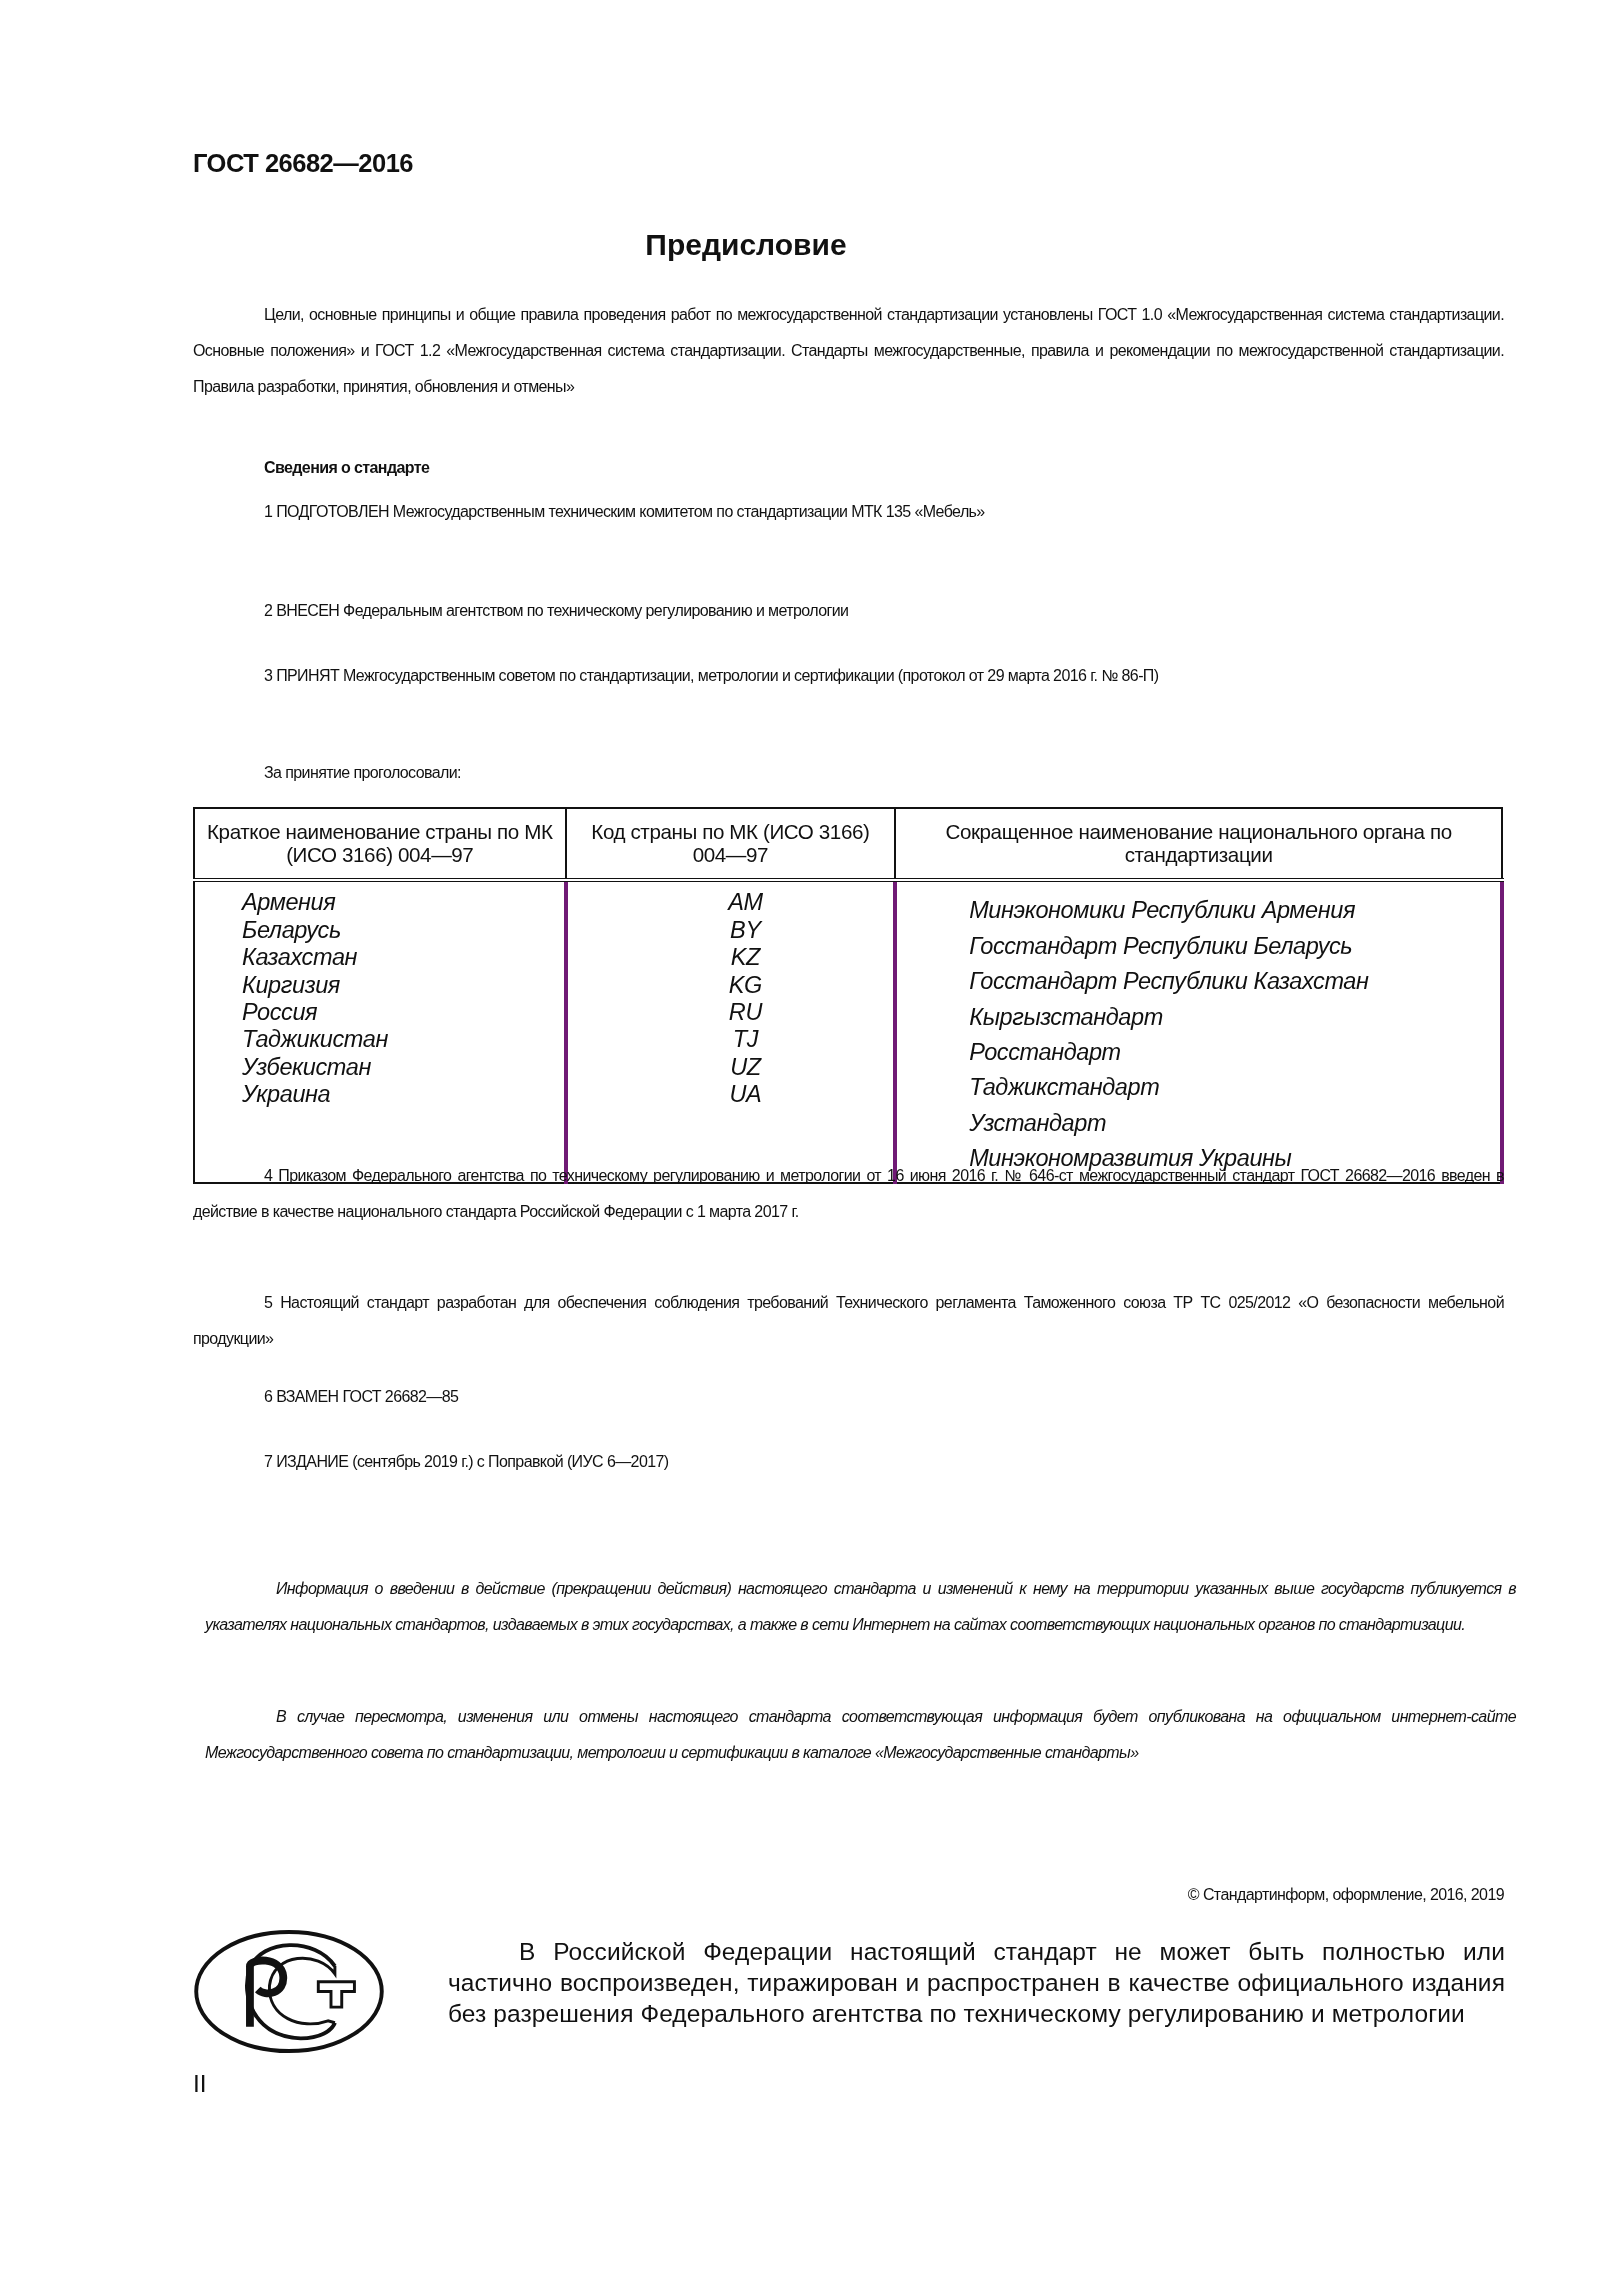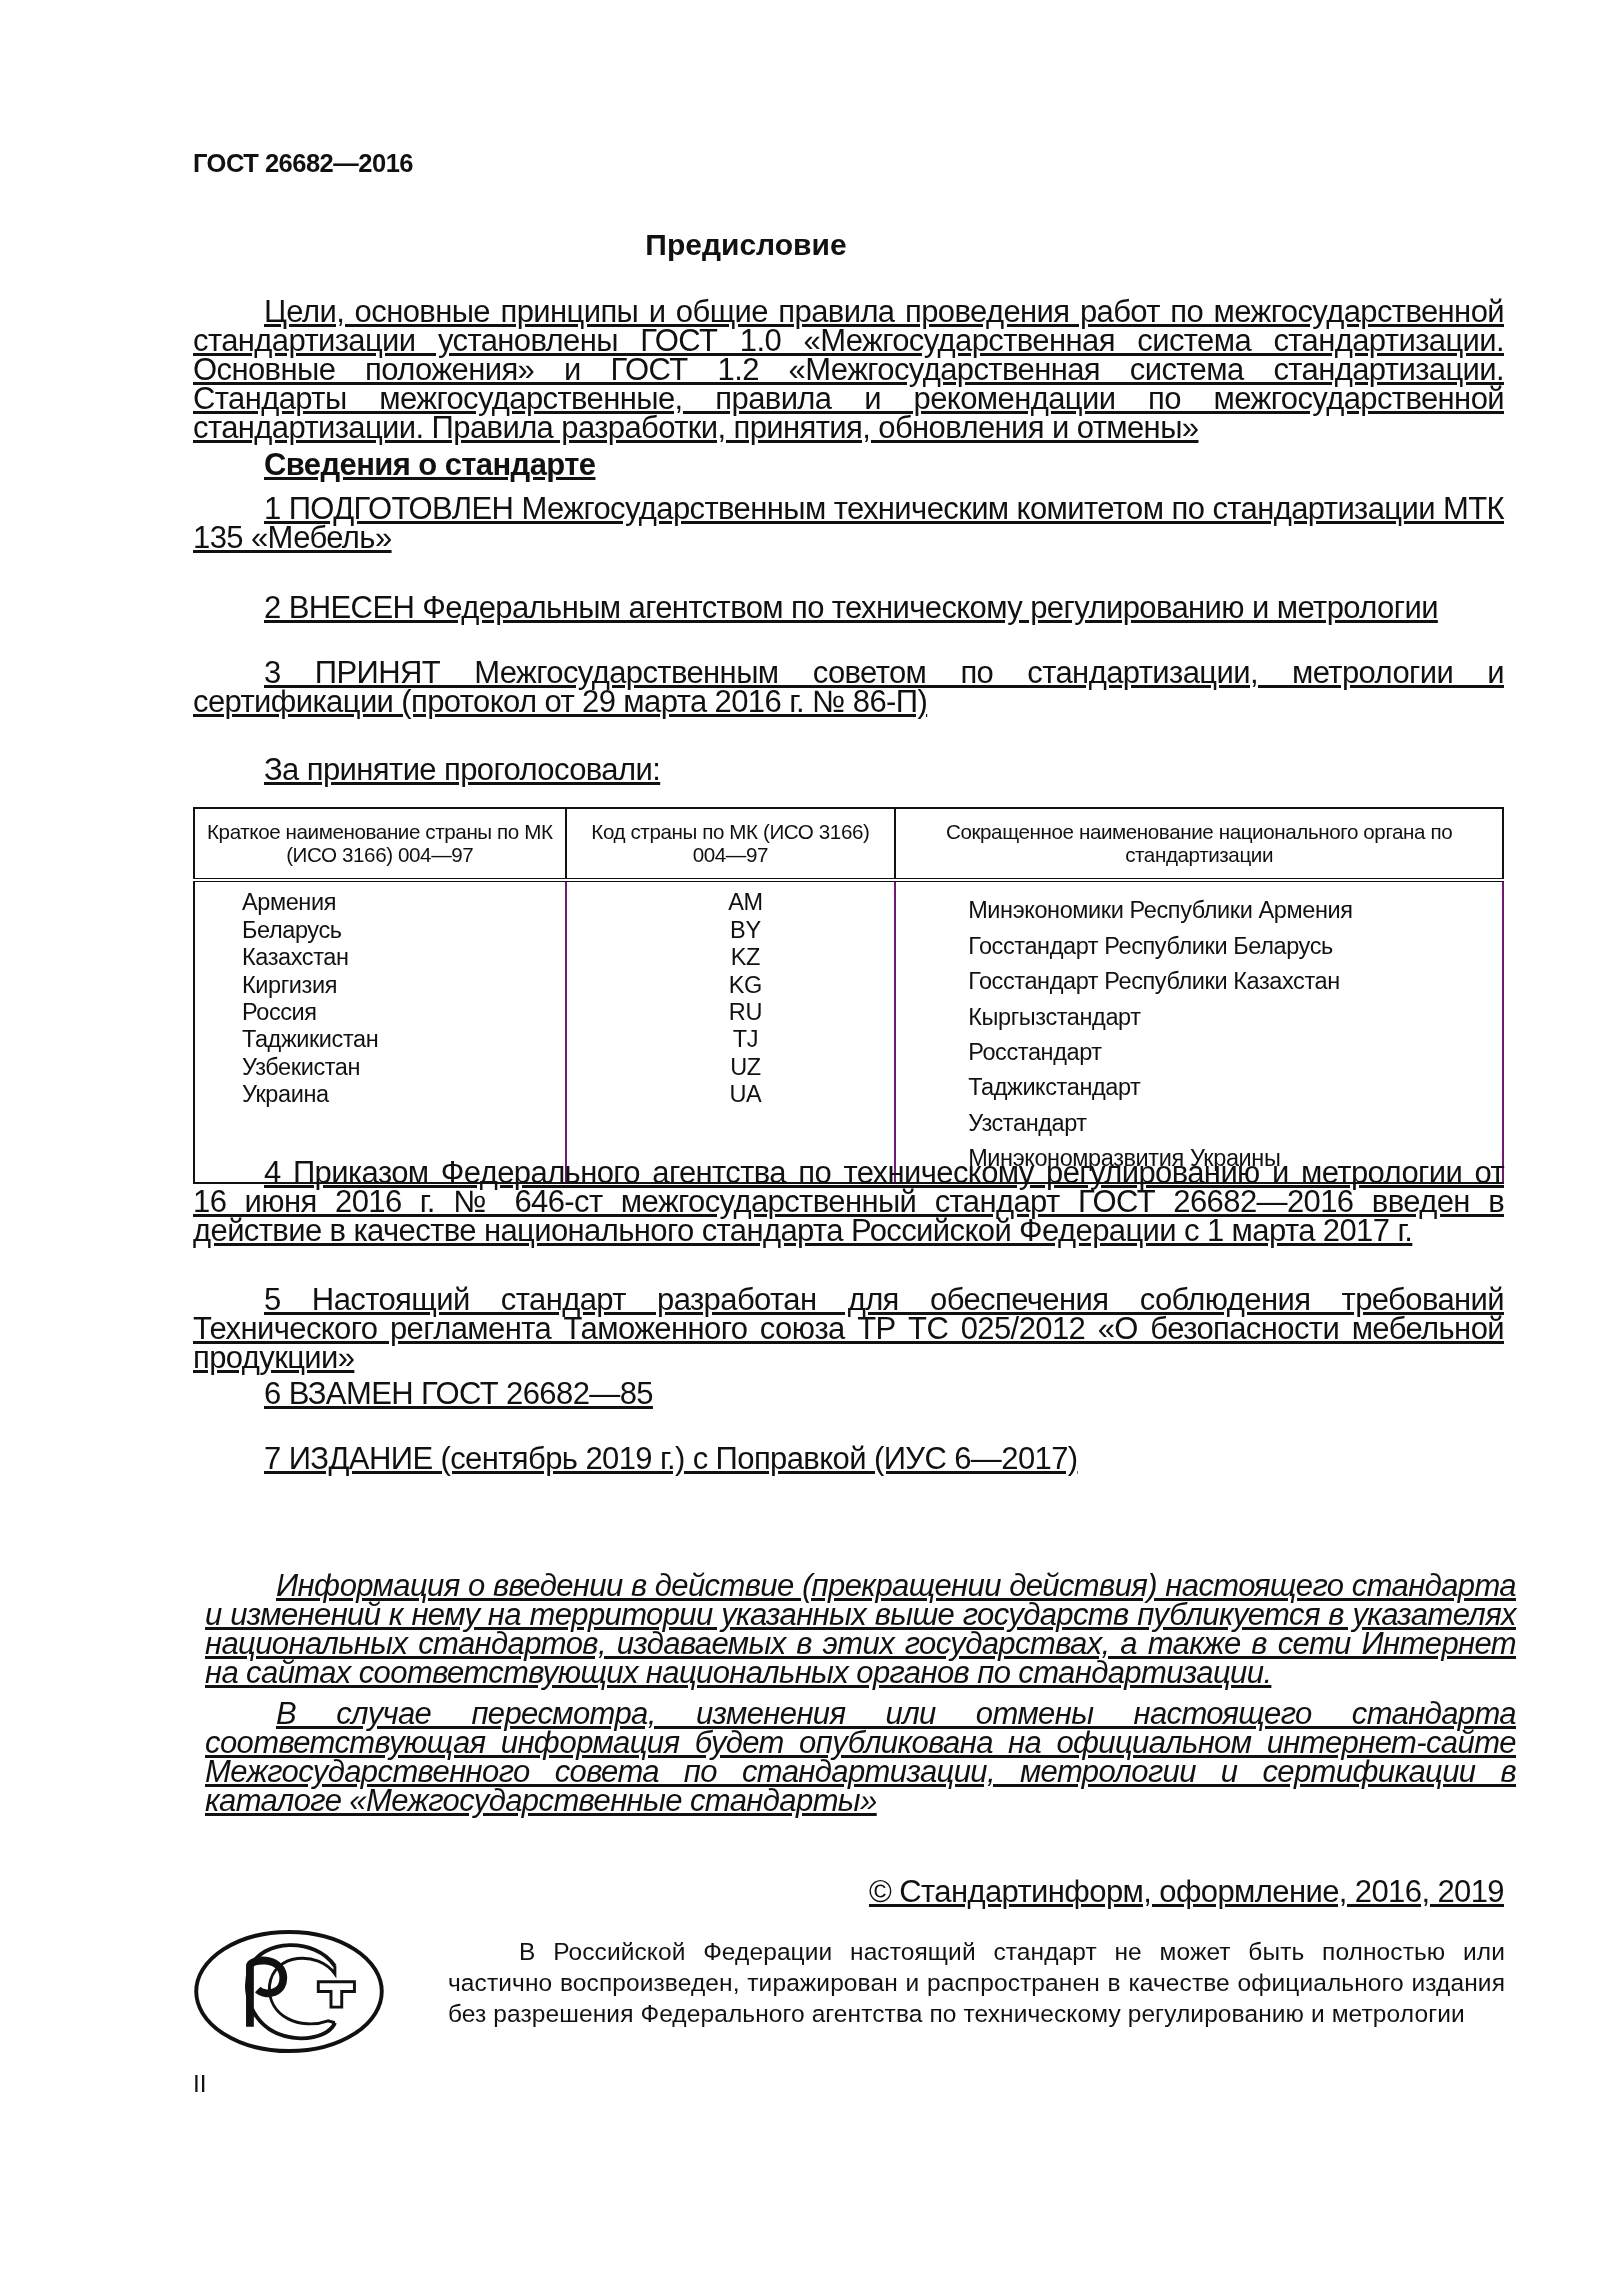--- a/index.html
+++ b/index.html
@@ -1,31 +1,31 @@
 <!DOCTYPE html>
 <html><head>
 <meta charset="utf-8">
 <style>
   html,body{margin:0;padding:0;background:#fff;}
   body{width:1621px;height:2293px;position:relative;overflow:hidden;color:#111;
        font-family:"Liberation Sans",sans-serif;}
   .abs{position:absolute;text-align:right;}
   .hdr{left:193px;top:149px;font-size:25.5px;font-weight:bold;letter-spacing:-0.5px;}
   .title{left:0;width:1492px;text-align:center;top:228px;font-size:30px;font-weight:bold;}
-  .body{font-size:31px;line-height:29px;letter-spacing:-0.6px;text-align:justify;text-decoration:underline;}
+  .body{font-size:16px;line-height:36px;letter-spacing:-0.6px;text-align:justify;}
   .block{left:193px;width:1311px;}
   .indent{text-indent:71px;}
   .bold{font-weight:bold;}
   .ital{font-style:italic;margin-left:12px;}
   table.vote{position:absolute;left:193px;top:807px;width:1311px;border-collapse:collapse;
        font-size:23.5px;letter-spacing:-0.4px;}
   table.vote th{font-weight:normal;font-size:20.6px;line-height:23.5px;border:2px solid #111;
        border-bottom:4.9px double #111;padding:9.8px 7.8px 9.8px 7.8px;height:49px;}
-  table.vote td{vertical-align:top;border-left:2px solid #111;border-right:2px solid #701a75;
-       border-bottom:2px solid #111;padding:7.8px 0 9.8px 0;line-height:27.4px;}
+  table.vote td{vertical-align:top;border-left:2px solid #111;border-right:4px solid #701a75;
+       border-bottom:2px solid #111;padding:7.8px 0 9.8px 0;line-height:27.4px;font-style:italic;}
   .c1{width:354px;} .c2{width:312px;}
   td.c1 div{padding-left:47px;}
   td.c2 div{text-align:center;margin-left:30px;}
   td.c3 div{padding-left:72px;margin-top:8px;}
   .legal{left:448px;width:1057px;font-size:24.5px;line-height:31px;text-align:justify;letter-spacing:0.1px;}
   .logo{left:193px;top:1929px;width:192px;height:125px;}
   .pg{left:193px;top:2070px;font-size:24.5px;}
 </style>
 </head>
 <body>

